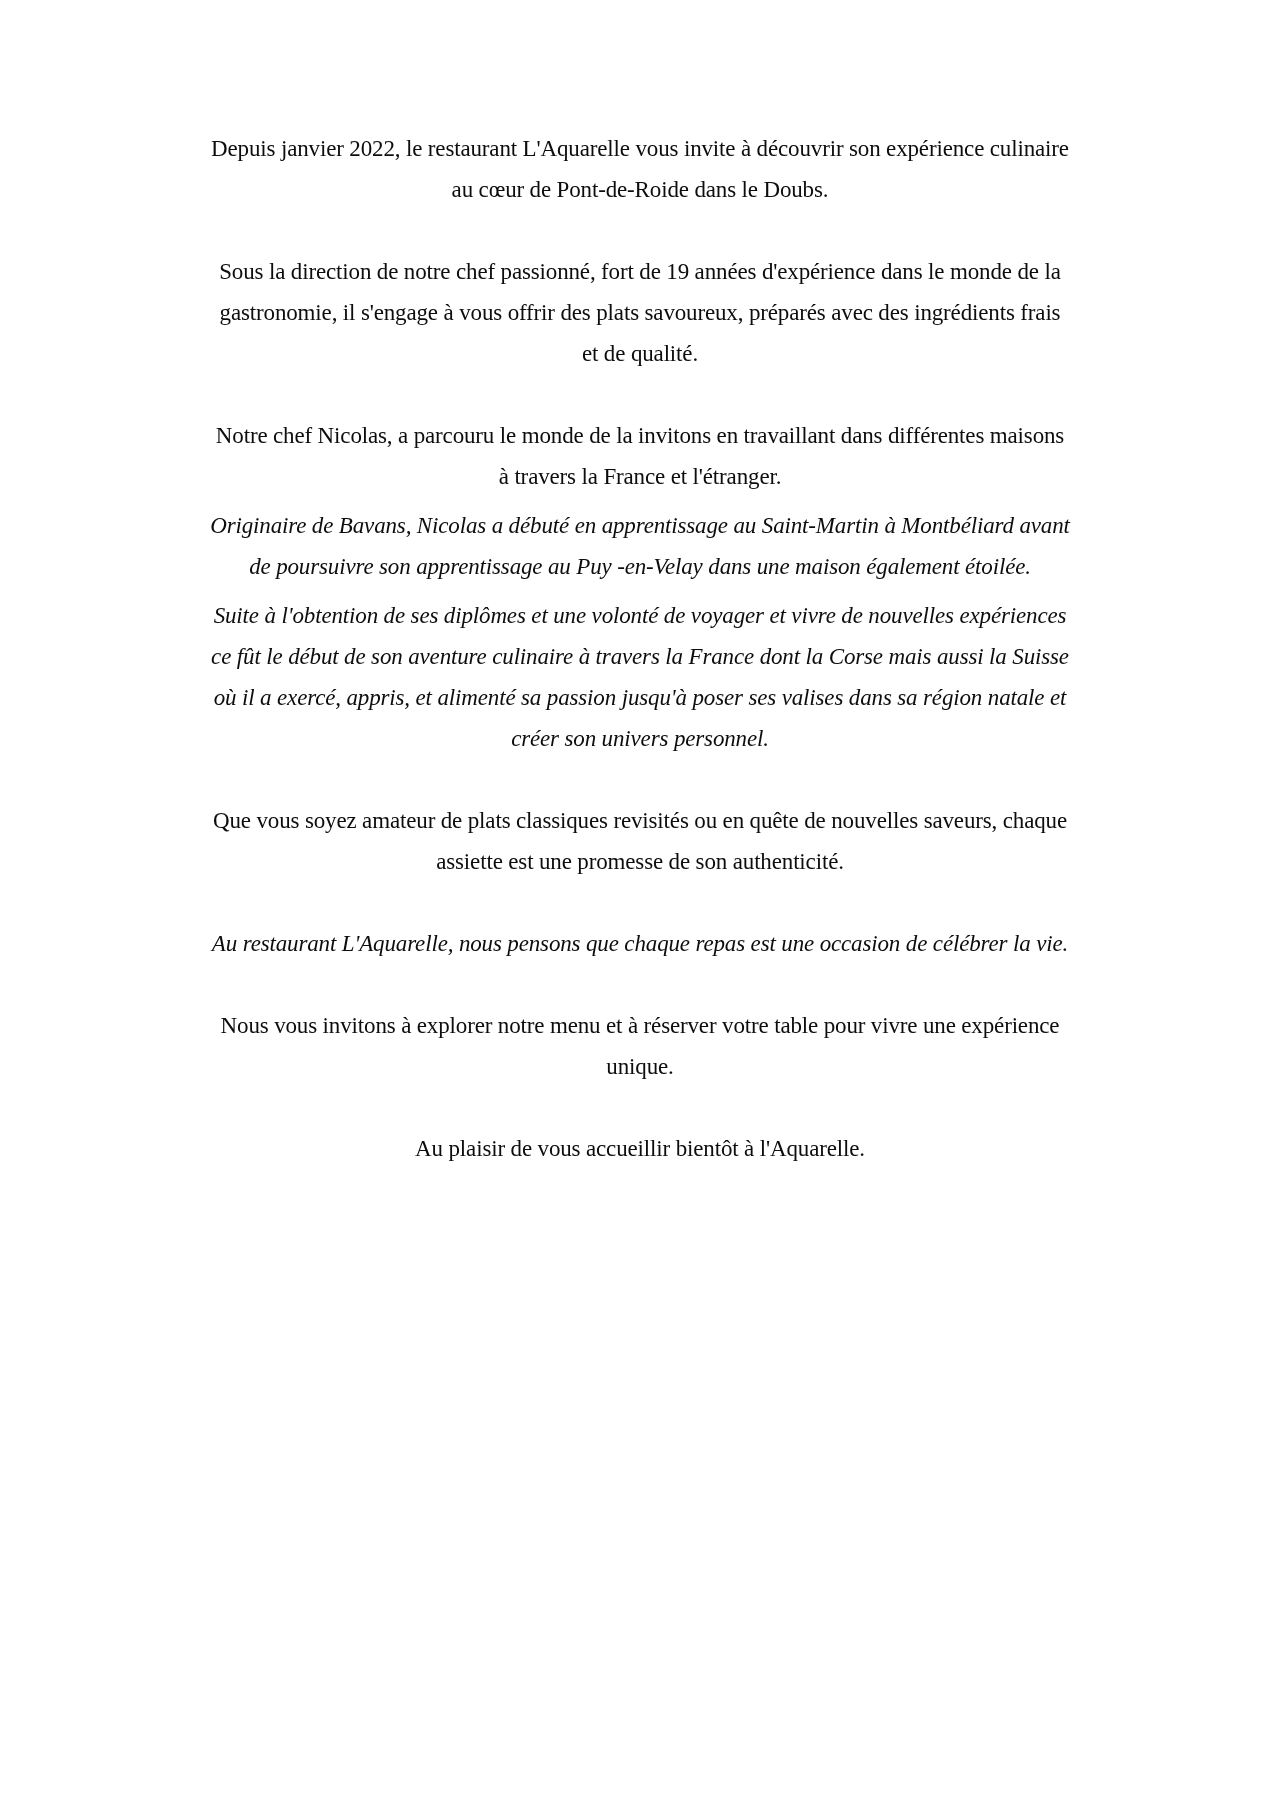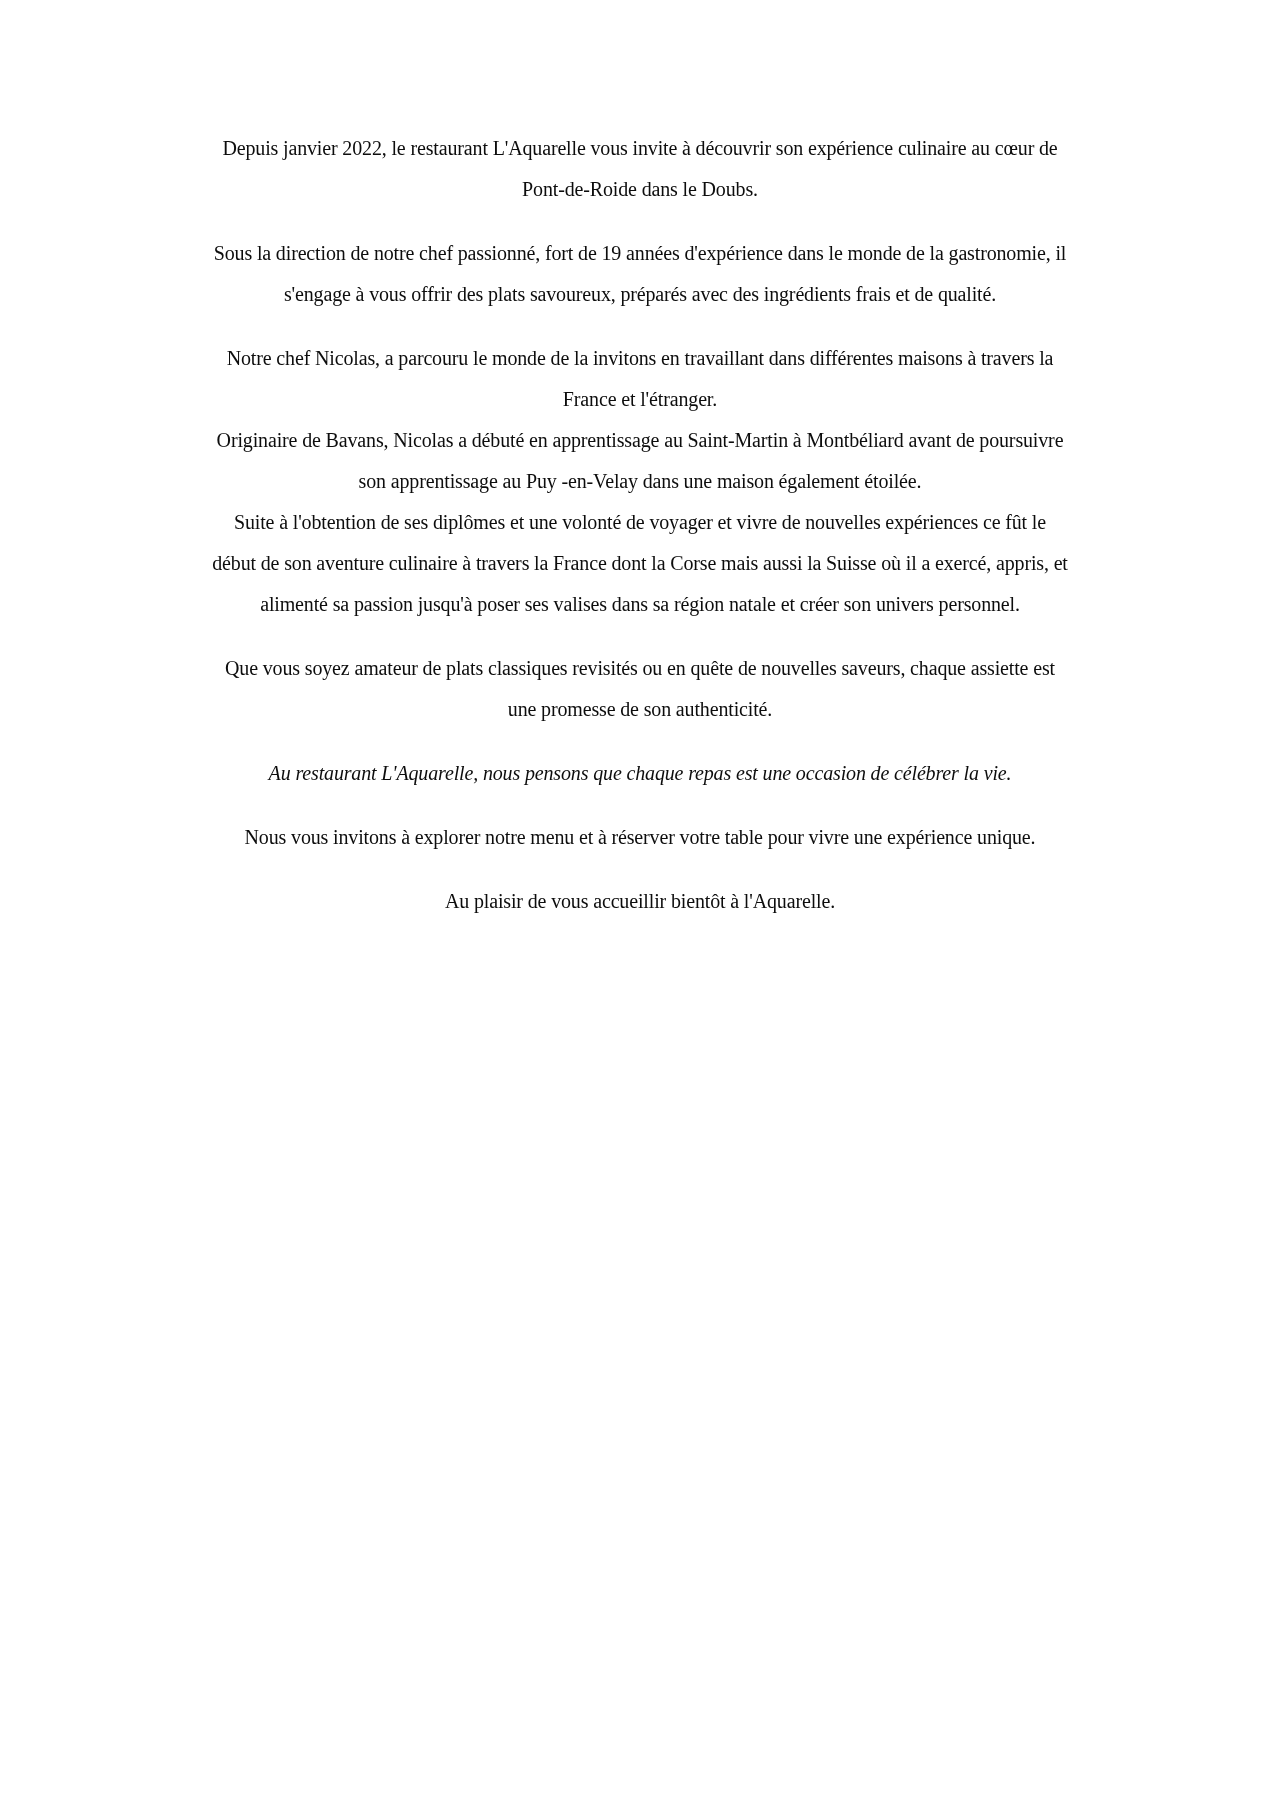--- a/index.html
+++ b/index.html
@@ -27,37 +27,38 @@
   #content {
     position: absolute;
     left: 50%;
     transform: translateX(-50%);
     top: 128px;
     width: 860px;
   }
 
   .para {
     text-align: center;
-    font-size: 20px;
+    font-size: 23px;
     line-height: 41px;
     letter-spacing: -0.15px;
     color: #0d0d0d;
     font-stretch: condensed;
     margin: 0;
     padding: 0;
   }
 
   
   .para + .para {
-    margin-top: 23px;
+    margin-top: 41px;
   }
 
   
   .para.tight + .para.tight {
-    margin-top: 0;
+    margin-top: 8px;
+    font-style: italic;
   }
 
   .para.italic {
     font-style: italic;
     text-align: center;
   }
 </style>
 </head>
 <body>
 

